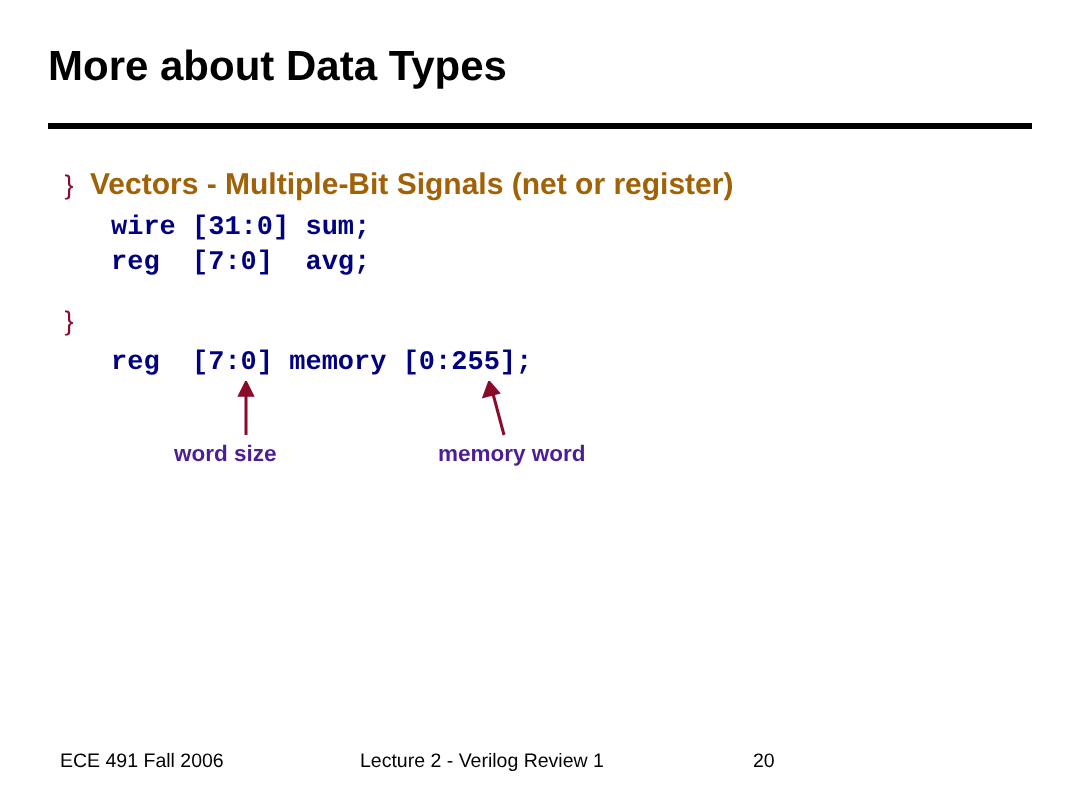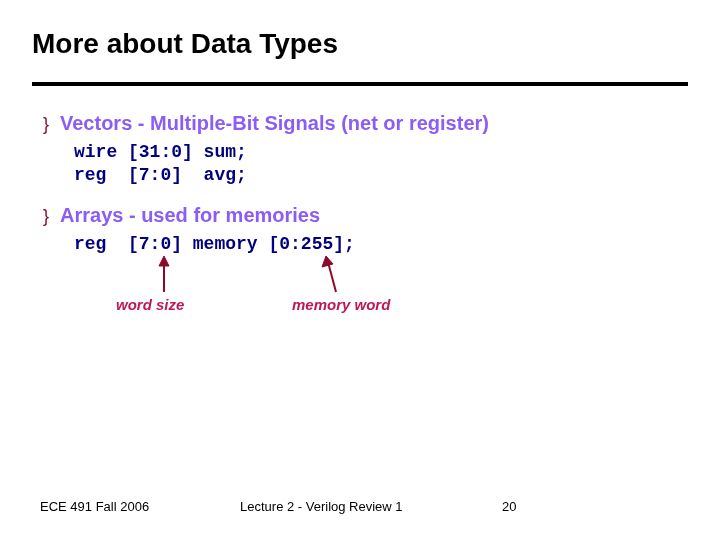--- a/index.html
+++ b/index.html
@@ -36,43 +36,42 @@
     font-family: "Segoe UI Symbol", Arial, sans-serif;
     color: #8a0a2a;
     font-size: 18px;
     width: 28px;
     flex-shrink: 0;
     text-align: center;
   }
   .bullet-text {
     font-size: 20px;
     font-weight: bold;
-    color: #8b5cf6;
+    color: #a16207;
   }
   .code-block {
     font-family: "Courier New", monospace;
     font-size: 18px;
     font-weight: bold;
     color: #000080;
     margin-left: 42px;
     margin-bottom: 18px;
     white-space: pre;
     line-height: 1.25;
   }
   .anno-container {
     position: relative;
     margin-left: 54px;
     height: 60px;
   }
   .anno-label {
     position: absolute;
     font-size: 15px;
     font-weight: bold;
-    color: #be185d;
-    font-style: italic;
+    color: #4c1d95;
   }
   .anno-label.word { left: 30px; top: 22px; }
   .anno-label.mem  { left: 206px; top: 22px; }
   .arrow {
     position: absolute;
     stroke: #8a0a2a;
     fill: #8a0a2a;
   }
   .footer {
     position: absolute;
@@ -99,21 +98,20 @@
 
   <div class="bullet-row">
     <span class="bullet-icon">}</span>
     <span class="bullet-text">Vectors - Multiple-Bit Signals (net or register)</span>
   </div>
   <div class="code-block">wire [31:0] sum;
 reg  [7:0]  avg;</div>
 
   <div class="bullet-row">
     <span class="bullet-icon">}</span>
-    <span class="bullet-text">Arrays - used for memories</span>
   </div>
   <div class="code-block">reg  [7:0] memory [0:255];</div>
 
   <div class="anno-container">
     <svg class="arrow" style="left:68px; top:-18px;" width="20" height="40">
       <line x1="10" y1="36" x2="10" y2="6" stroke-width="2"></line>
       <polygon points="10,0 5,10 15,10"></polygon>
     </svg>
     <span class="anno-label word">word size</span>
 

